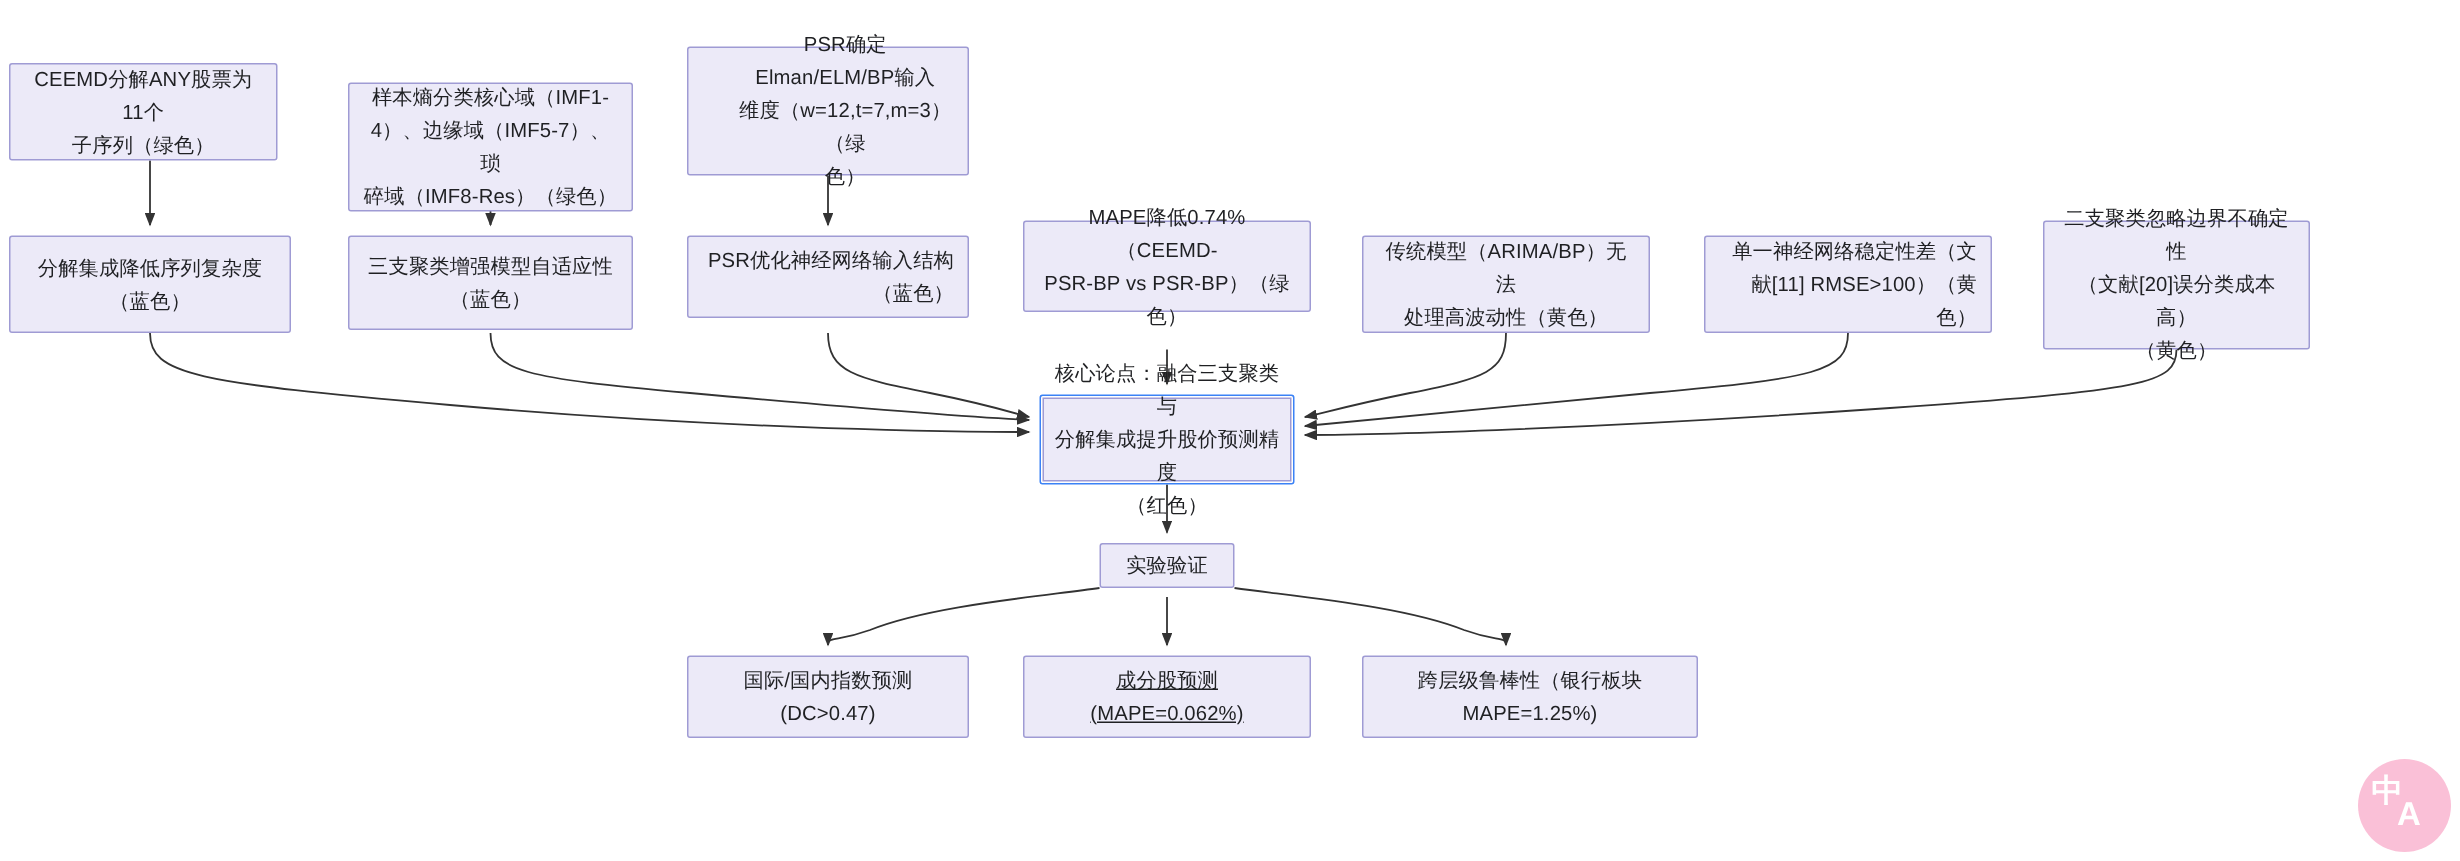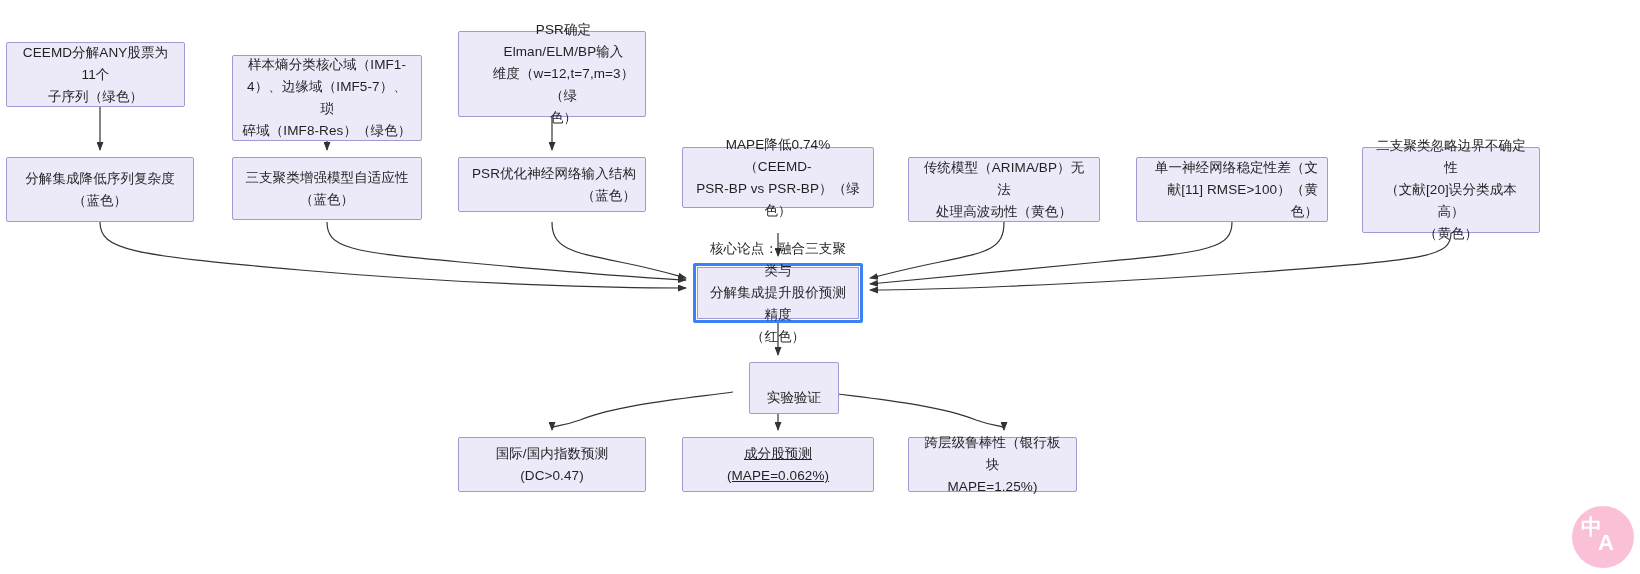--- a/index.html
+++ b/index.html
@@ -41,21 +41,21 @@
     justify-content: center;
     text-align: center;
     color: #1F2023;
     font-size: 13.5px;
     line-height: 22px;
     padding: 4px 9px;
     letter-spacing: 0.1px;
   }
 
   .node.core {
-    border: 3px solid #3b82f6;
+    border: 1px solid #3b82f6;
     box-shadow: inset 0 0 0 1px #ffffff, inset 0 0 0 2px #9F9BD4;
     background: #ECEAF8;
   }
 
   .node-text {
     display: block;
     width: 100%;
     white-space: pre-line;
   }
 
@@ -187,35 +187,35 @@
 （文献[20]误分类成本高）
 （黄色）</span>
   </div>
 
   <div class="node core" style="left:693px; top:263px; width:170px; height:60px;">
     <span class="node-text">核心论点：融合三支聚类与
 分解集成提升股价预测精度
 （红色）</span>
   </div>
 
-  <div class="node" style="left:749px; top:362px; width:90px; height:52px;align-items:flex-end;">
+  <div class="node" style="left:733px; top:362px; width:90px; height:30px;">
     <span class="node-text">实验验证</span>
   </div>
 
   <div class="node" style="left:458px; top:437px; width:188px; height:55px;">
     <span class="node-text">国际/国内指数预测
 (DC&gt;0.47)</span>
   </div>
 
   <div class="node" style="left:682px; top:437px; width:192px; height:55px;text-decoration:underline;">
     <span class="node-text">成分股预测
 (MAPE=0.062%)</span>
   </div>
 
-  <div class="node" style="left:908px; top:437px; width:169px; height:55px;">
+  <div class="node" style="left:908px; top:437px; width:224px; height:55px;">
     <span class="node-text">跨层级鲁棒性（银行板块
 MAPE=1.25%)</span>
   </div>
 
   <div id="watermark">
     <div class="wm-inner">
       <span class="wm-cn">中</span>
       <span class="wm-a">A</span>
     </div>
   </div>

